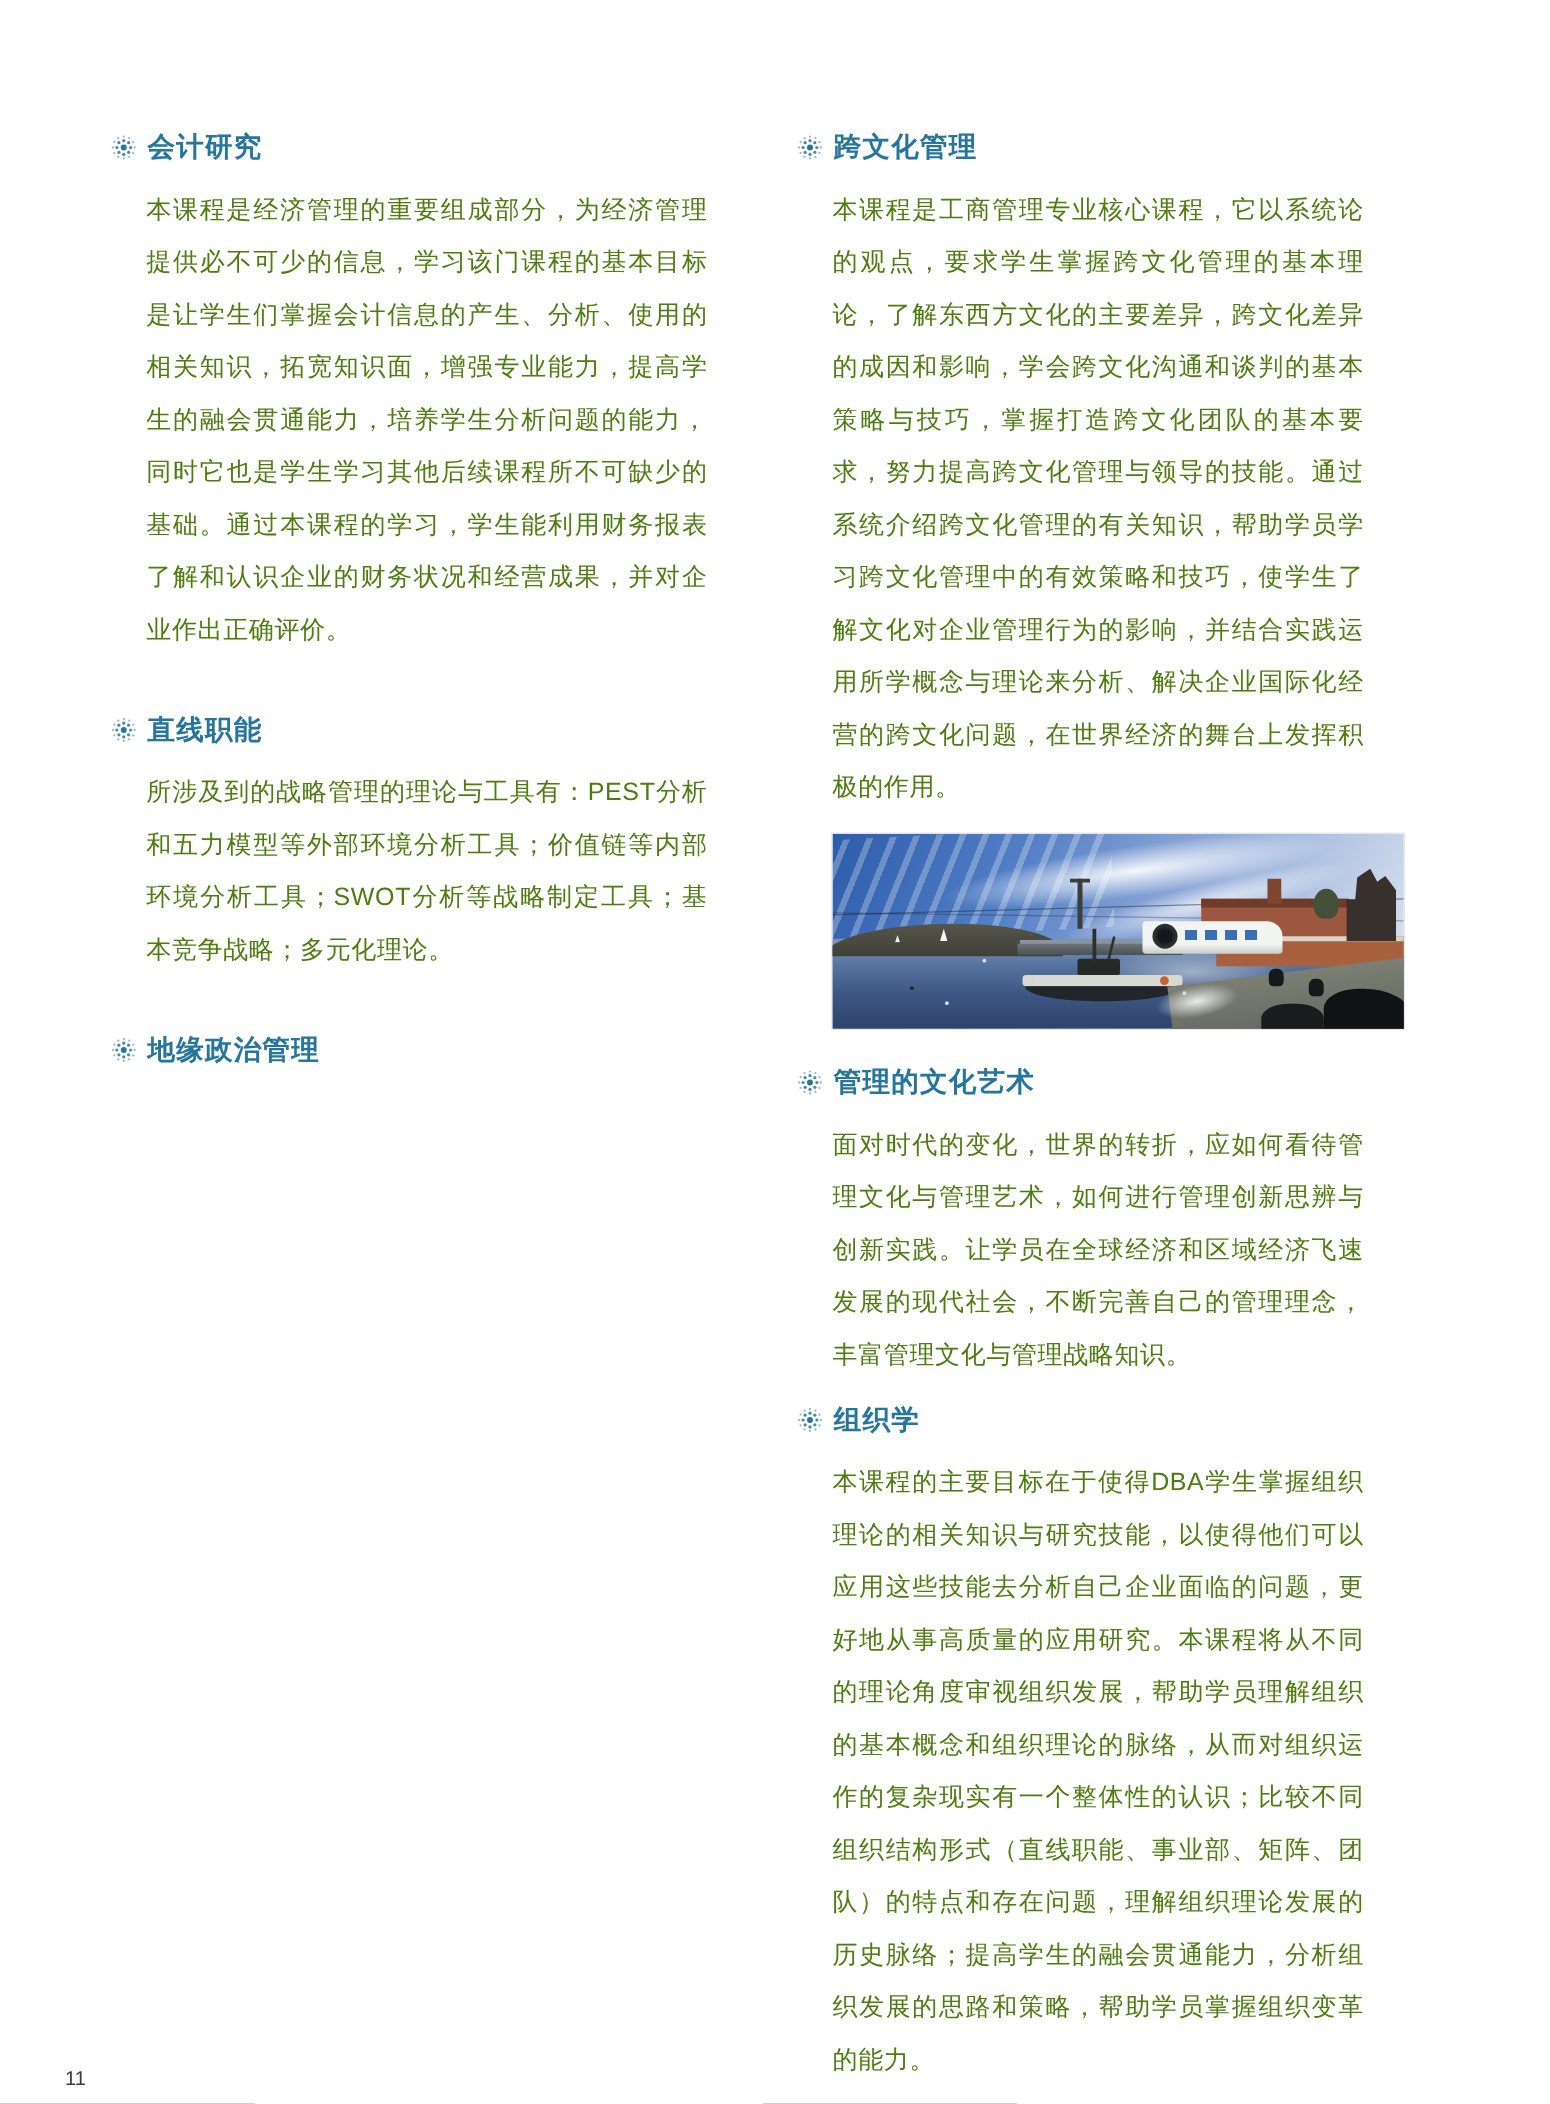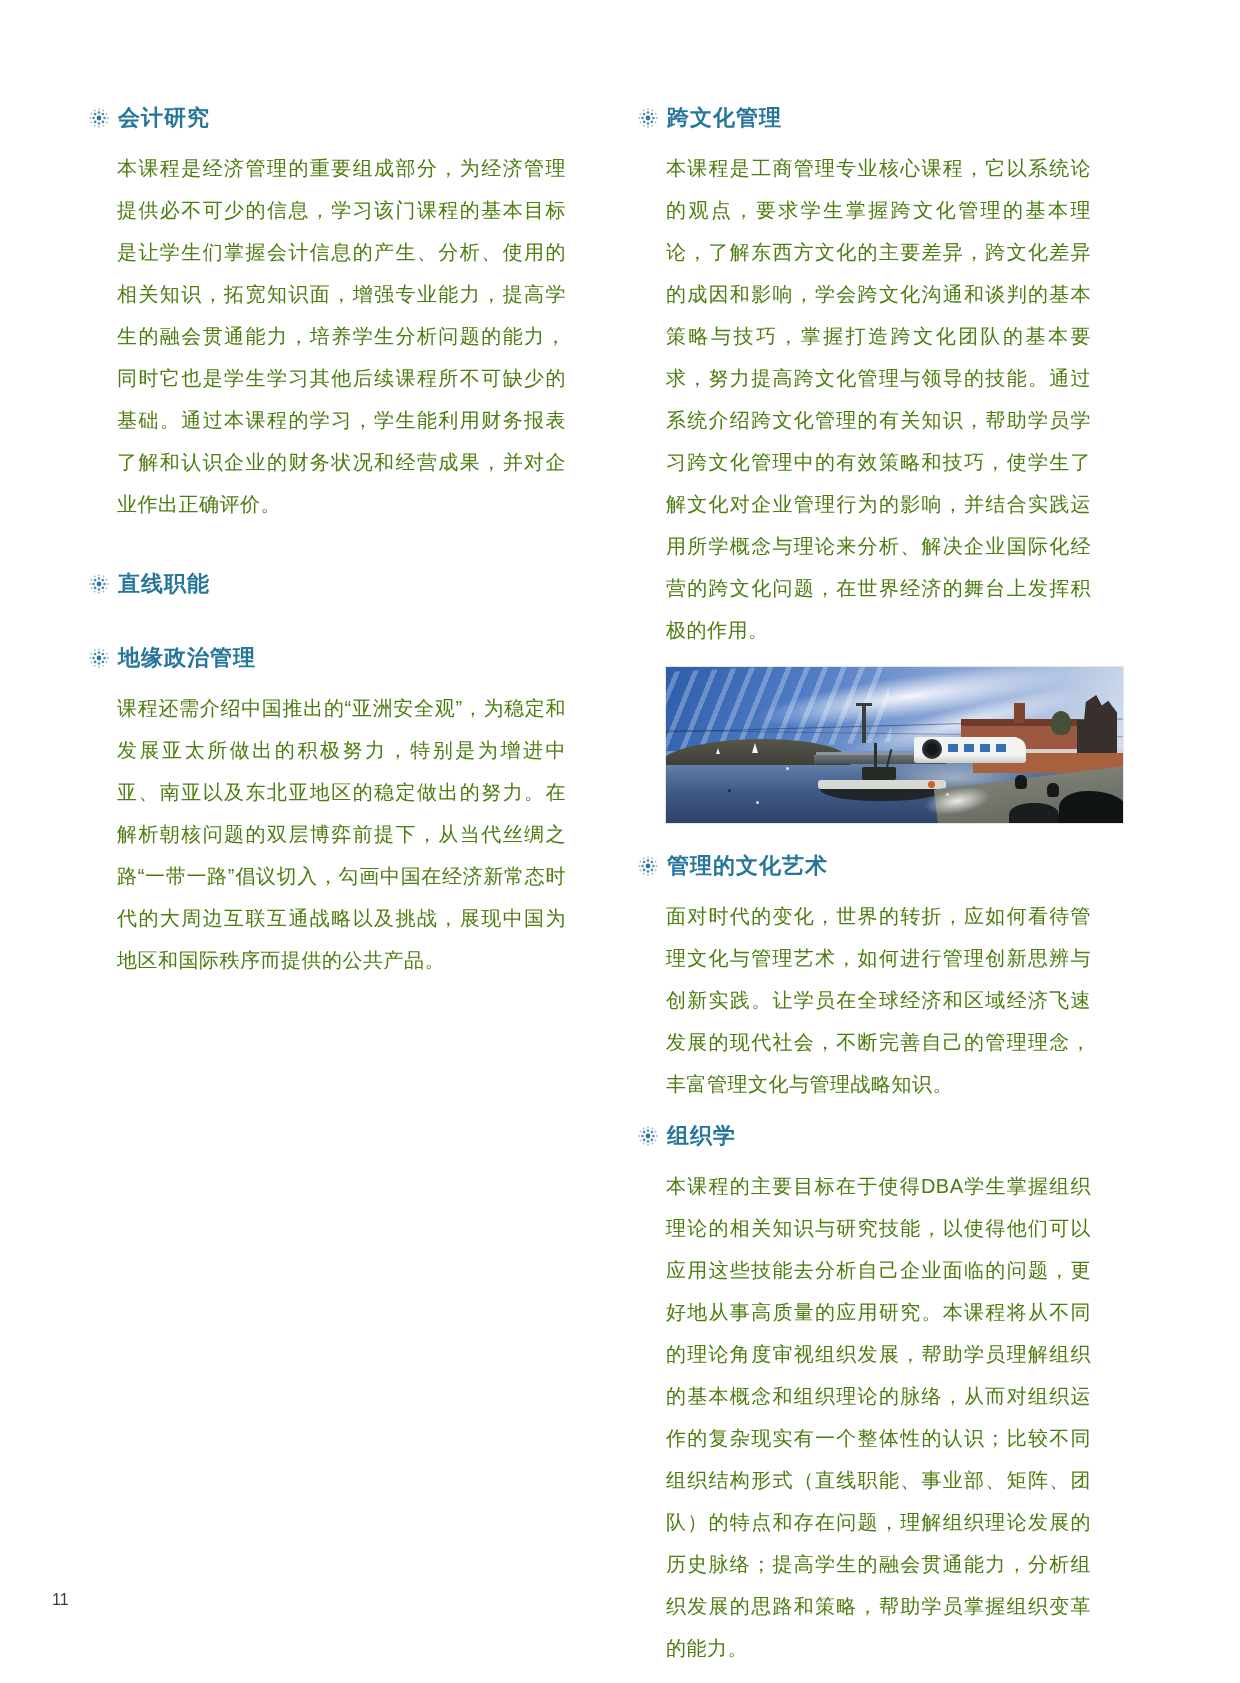--- a/index.html
+++ b/index.html
@@ -26,21 +26,21 @@
 
   .body-para{
     margin:0;padding-left:29px;
     font-size:20px;line-height:42px;color:#4d7c0f;
     text-align:justify;letter-spacing:0.5px;
   }
   .col-left .body-para{width:449px;}
   .col-right .body-para{width:425px;}
 
   .page-number{
-    position:absolute;left:52px;top:1591px;
+    position:absolute;left:52px;top:1655px;
     font-size:16px;color:#3a3a3a;
   }
 
   
   .photo{
     position:relative;margin:0 0 28px 29px;width:457px;height:156px;
     overflow:hidden;outline:1px solid #e6e6e6;
     background:linear-gradient(115deg,#2d5cab 0%,#4f7cc4 28%,#8fa9d8 58%,#c4d2e8 85%,#dfe7f3 100%);
   }
   .photo *{position:absolute;}
@@ -164,20 +164,21 @@
                 <circle cx="3.77" cy="7.25" r="1"></circle>
                 <circle cx="7.25" cy="3.77" r="1"></circle>
                 <circle cx="12" cy="2.5" r="1"></circle>
                 <circle cx="16.75" cy="3.77" r="1"></circle>
                 <circle cx="20.23" cy="7.25" r="1"></circle>
               </g>
           </svg>
         </span>
         <h2 class="section-title">直线职能</h2>
       </div>
+      <p class="body-para">所涉及到的战略管理的理论与工具有：PEST分析和五力模型等外部环境分析工具；价值链等内部环境分析工具；SWOT分析等战略制定工具；基本竞争战略；多元化理论。</p>
     </section>
 
     <section class="section">
       <div class="section-head">
         <span class="head-icon">
           <svg viewBox="0 0 24 24" width="22" height="22" fill="#26769c">
             <circle cx="12" cy="12" r="2.6"></circle>
             <g opacity=".85">
                 <circle cx="18" cy="12" r="1.4"></circle>
                 <circle cx="16.24" cy="16.24" r="1.4"></circle>
@@ -199,21 +200,20 @@
                 <circle cx="3.77" cy="7.25" r="1"></circle>
                 <circle cx="7.25" cy="3.77" r="1"></circle>
                 <circle cx="12" cy="2.5" r="1"></circle>
                 <circle cx="16.75" cy="3.77" r="1"></circle>
                 <circle cx="20.23" cy="7.25" r="1"></circle>
               </g>
           </svg>
         </span>
         <h2 class="section-title">地缘政治管理</h2>
       </div>
-      <p class="body-para">课程还需介绍中国推出的“亚洲安全观”，为稳定和发展亚太所做出的积极努力，特别是为增进中亚、南亚以及东北亚地区的稳定做出的努力。在解析朝核问题的双层博弈前提下，从当代丝绸之路“一带一路”倡议切入，勾画中国在经济新常态时代的大周边互联互通战略以及挑战，展现中国为地区和国际秩序而提供的公共产品。</p>
     </section>
 
   </div>
 
   <div class="col col-right">
 
     <section class="section">
       <div class="section-head">
         <span class="head-icon">
           <svg viewBox="0 0 24 24" width="22" height="22" fill="#26769c">

